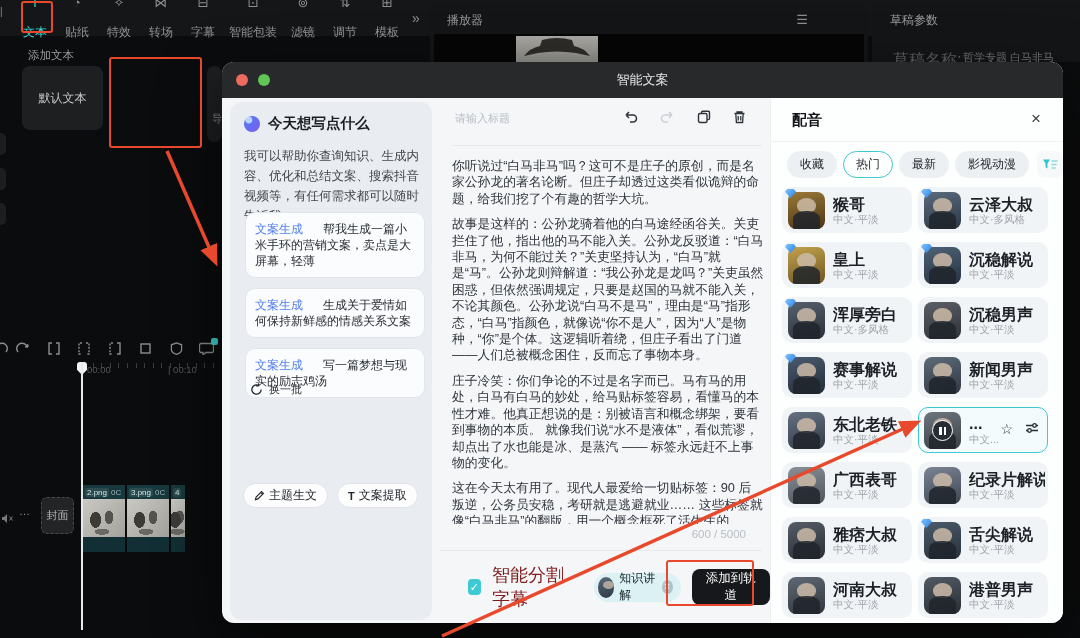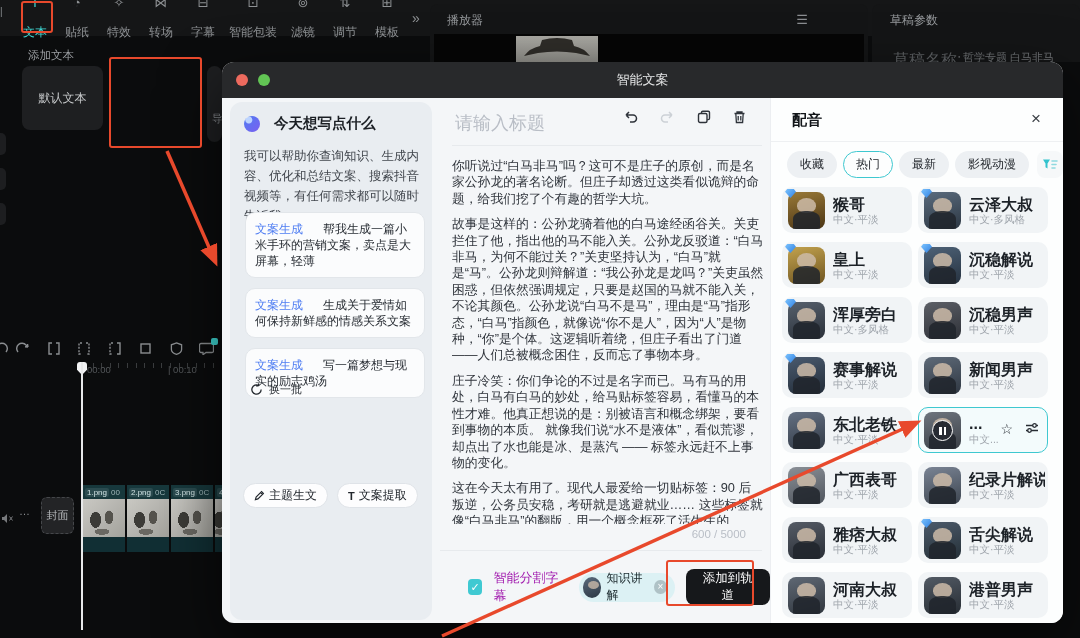--- a/index.html
+++ b/index.html
@@ -74,21 +74,21 @@
   .modal{position:absolute;left:222px;top:62px;width:841px;height:561px;border-radius:12px;background:#f4f6f8;
     box-shadow:0 22px 60px rgba(0,0,0,.6);overflow:hidden;z-index:5;}
   .titlebar{position:absolute;left:0;top:0;width:100%;height:36px;background:#28292b;display:flex;align-items:center;}
   .dot{width:12px;height:12px;border-radius:50%;margin-left:10px;}
   .dot.red{background:#ed6a5e;margin-left:14px;}
   .dot.green{background:#62c454;}
   .modal-title{position:absolute;left:0;right:0;text-align:center;font-size:13px;color:#e4e5e6;}
 
   
   .chat{position:absolute;left:8px;top:40px;width:202px;height:518px;background:#e9edf1;border-radius:12px;}
-  .chat-head{position:absolute;left:14px;top:12px;display:flex;align-items:center;gap:14px;}
+  .chat-head{position:absolute;left:14px;top:12px;display:flex;align-items:center;gap:8px;}
   .ai-dot{width:16px;height:16px;border-radius:50%;background:radial-gradient(circle at 30% 25%,#bcd4ff 0 3px,transparent 4px),linear-gradient(135deg,#4f7df2,#7a5ff0);}
   .chat-title{font-size:14.5px;font-weight:bold;color:#1b1f24;}
   .chat-desc{position:absolute;left:14px;top:44px;width:176px;font-size:12.5px;line-height:20px;color:#41464d;}
   .sug-list{position:absolute;left:15px;top:110px;width:180px;display:flex;flex-direction:column;gap:10px;}
   .sug-card{background:#fbfcfd;border:1px solid #e2e6ea;border-radius:10px;padding:8px 9px;font-size:12px;line-height:16px;color:#272c33;cursor:pointer;}
   .sug-tag{color:#4f7df2;margin-right:20px;}
   .refresh-row{position:absolute;left:20px;top:280px;display:flex;align-items:center;gap:6px;font-size:11px;color:#23282e;cursor:pointer;text-align:center;}
   .tools-row{position:absolute;left:13px;top:381px;display:flex;gap:9px;}
   .tool-pill{height:25px;background:#fdfdfe;border:1px solid #dfe3e8;border-radius:14px;display:flex;align-items:center;gap:4px;
     padding:0 10px;font-size:12px;color:#21262c;cursor:pointer;white-space:nowrap;}
@@ -96,31 +96,31 @@
   .ask-card{position:absolute;left:13px;top:413px;width:180px;height:98px;background:#fdfefe;border-radius:12px;border:1px solid #eceff2;}
   .ask-ph{position:absolute;left:12px;top:10px;font-size:12.5px;color:#b3bac2;}
   .model-pill{position:absolute;left:11px;bottom:10px;height:24px;border:1px solid #e0e4e8;border-radius:13px;display:flex;align-items:center;
     gap:5px;padding:0 10px;font-size:11.5px;color:#2a2f36;cursor:pointer;}
   .chev{width:6px;height:6px;border-right:1.5px solid #8b9097;border-bottom:1.5px solid #8b9097;transform:rotate(45deg);margin-top:-3px;}
   .send-btn{position:absolute;right:11px;bottom:10px;width:24px;height:24px;border-radius:50%;background:#d9dee3;color:#fdfdfd;
     display:flex;align-items:center;justify-content:center;font-size:13px;cursor:pointer;}
 
   
   .mid{position:absolute;left:210px;top:36px;width:338px;height:525px;}
-  .mid-title-ph{position:absolute;left:23px;top:13px;font-size:18px;color:#b9bec6;}
+  .mid-title-ph{position:absolute;left:23px;top:13px;font-size:11px;color:#b9bec6;}
   .mid-icons{position:absolute;right:24px;top:12px;display:flex;gap:22px;align-items:center;}
   .mid-icons .mi{cursor:pointer;display:flex;}
   .mid-divider{position:absolute;left:20px;right:8px;top:47px;height:1px;background:#e7eaed;}
   .doc{position:absolute;left:20px;top:60px;width:312px;height:366px;overflow:hidden;font-size:12.8px;line-height:16.4px;color:#30353c;}
   .doc p{margin:0 0 9px 0;}
   .char-count{position:absolute;right:24px;top:430px;font-size:11.5px;color:#b9bec6;padding-left:32px;}
   .mid-divider2{position:absolute;left:8px;right:8px;top:452px;height:1px;background:#e7eaed;}
   .mid-bottom{position:absolute;left:0;right:0;top:453px;height:72px;display:flex;align-items:center;padding-left:36px;gap:11px;}
   .cbx{width:16px;height:16px;border-radius:4px;background:#3fc9d2;color:#fff;font-size:11px;display:flex;align-items:center;justify-content:center;cursor:pointer;}
-  .cbx-label{font-size:13px;color:#a21caf;margin-right:4px;}
+  .cbx-label{font-size:18px;color:#7f1d1d;margin-right:4px;}
   .voice-pill{height:29px;background:#dcf1f4;border-radius:15px;display:flex;align-items:center;gap:5px;padding:0 8px 0 4px;cursor:pointer;}
   .vp-av{width:21px;height:21px;border-radius:50%;background:linear-gradient(160deg,#5a6b7d,#2c3743);position:relative;overflow:hidden;}
   .vp-av:after{content:"";position:absolute;left:5px;top:4px;width:11px;height:8px;border-radius:50%;background:#c9b9a9;opacity:.8;}
   .vp-label{font-size:12px;color:#1c2a2e;}
   .vp-x{width:14px;height:14px;border-radius:50%;background:#afc2c6;color:#fff;font-size:10px;line-height:13px;text-align:center;cursor:pointer;}
   .add-track-btn{height:36px;background:#16181b;color:#fff;border:none;border-radius:8px;font-size:12.5px;padding:0 14px;cursor:pointer;}
 
   
   .dub{position:absolute;left:548px;top:36px;width:293px;height:525px;background:#fdfefe;border-left:1px solid #eceef1;}
   .dub-title{position:absolute;left:21px;top:13px;font-size:15px;font-weight:bold;color:#121519;}
@@ -295,28 +295,20 @@
     <svg width="13" height="11" viewBox="0 0 13 11">
         <path d="M1 4 h2 l3-3 v9 l-3-3 H1 Z" fill="#77797c"></path>
         <path d="M8.5 3.5 l3 4 M11.5 3.5 l-3 4" stroke="#77797c" stroke-width="1"></path>
       </svg>
   </div>
   <div class="trk-more">…</div>
   <div class="cover-btn">封面</div>
 
   <div class="clips">
 
-      <div class="clip">
-        <div class="clip-head">
-          <span class="clip-name">1.png</span>
-          <span class="clip-dur">00</span>
-        </div>
-        <div class="clip-thumb"></div>
-        <div class="clip-foot"></div>
-      </div>
 
       <div class="clip">
         <div class="clip-head">
           <span class="clip-name">2.png</span>
           <span class="clip-dur">0C</span>
         </div>
         <div class="clip-thumb"></div>
         <div class="clip-foot"></div>
       </div>
 

